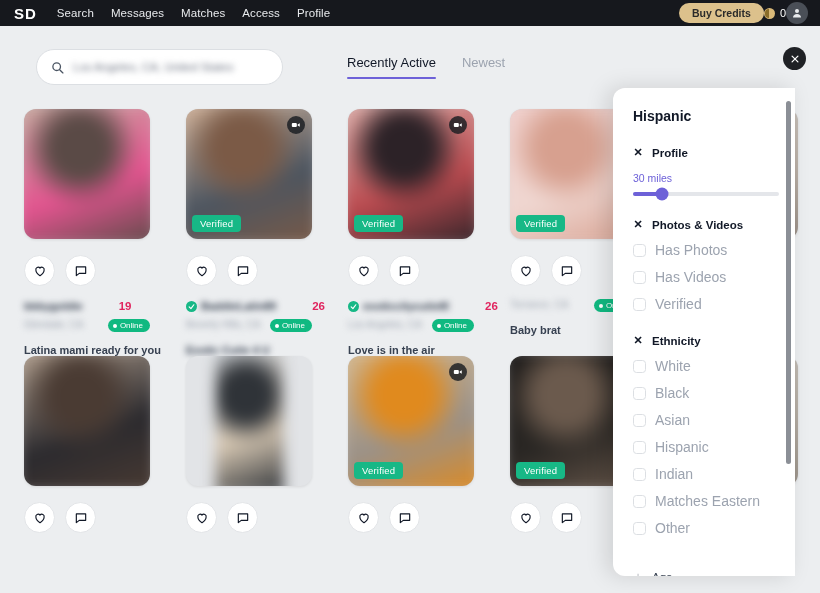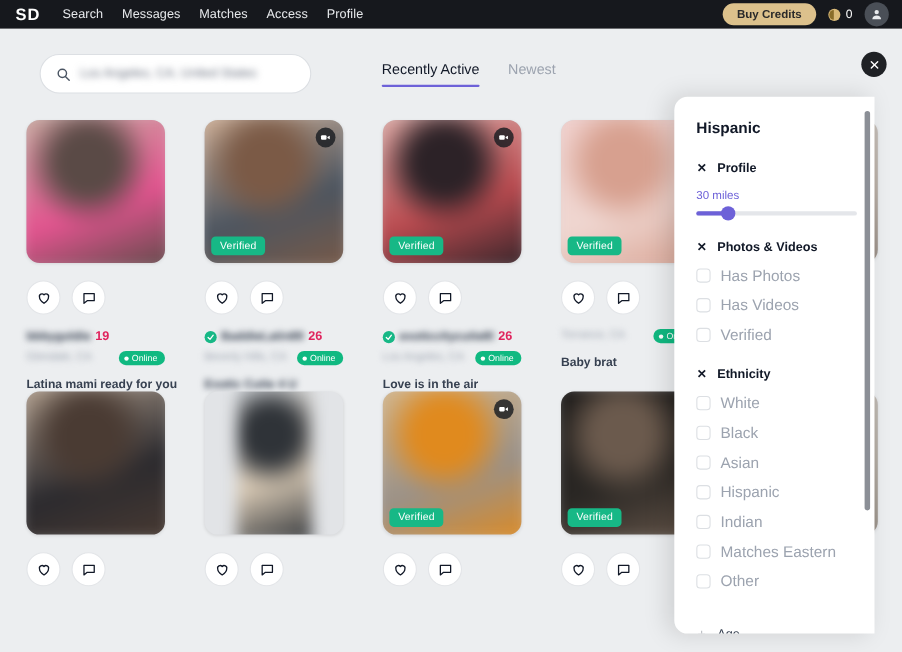--- a/index.html
+++ b/index.html
@@ -12,21 +12,21 @@
   }
 
   
   .navbar{
     height:26px; background:#16181d; display:flex; align-items:center;
     padding:0 12px 0 14px; position:relative; z-index:40;
   }
   .brand{ color:#ffffff; font-size:15px; font-weight:700; letter-spacing:1px; margin-right:20px;}
   .navlinks{ display:flex; gap:17px; align-items:center;}
   .navlink{ color:#e7e9ec; font-size:11.5px; letter-spacing:.1px; cursor:pointer;}
-  .nav-right{ margin-left:auto; display:flex; align-items:center; gap:11px;}
+  .nav-right{ margin-left:auto; display:flex; align-items:center; }
   .buy-credits{
     background:#dcc18c; color:#2a2a2a; font-size:10.5px; font-weight:600;
     border-radius:11px; padding:4px 13px; cursor:pointer; border:none;
     font-family:inherit;
   }
   .credits{ display:flex; align-items:center; gap:5px; color:#fff; font-size:11px;}
   .coin{ width:11px;height:11px;border-radius:50%;background:#d9b978;
         display:inline-block; position:relative;}
   .coin::after{content:"";position:absolute;left:1px;top:1px;width:4px;height:9px;
         background:#8a6d2a;border-radius:9px 0 0 9px;}
@@ -80,21 +80,21 @@
   .act{
     width:31px;height:31px;border-radius:50%;border:1px solid #e3e5e8;background:#fff;
     display:flex;align-items:center;justify-content:center;cursor:pointer;
   }
   .meta{ margin-top:13px; }
   .nameline{ display:flex; align-items:center; gap:4px; height:14px;}
   .vcheck{ width:11px;height:11px;border-radius:50%;background:#17b886;
     display:flex;align-items:center;justify-content:center;flex:0 0 auto;}
   .uname{ font-size:11px;color:#374151;font-weight:600;filter:blur(3px);user-select:none;
           white-space:nowrap; overflow:hidden; max-width:86px;}
-  .age{ font-size:11.5px;color:#e0245e;font-weight:700;}
+  .age{ font-size:11.5px;color:#e0245e;font-weight:700;margin-left:32px;}
   .locline{ display:flex;align-items:flex-start;margin-top:6px;height:13px; width:126px;}
   .loc{ font-size:10px;color:#9ca3af;filter:blur(3px);user-select:none;white-space:nowrap;}
   .online{
     margin-left:auto;background:#10b981;color:#fff;font-size:8px;border-radius:9px;
     padding:2px 7px 2px 5px; display:flex;align-items:center;gap:3px; white-space:nowrap;
   }
   .online .dot{width:4px;height:4px;border-radius:50%;background:#fff;display:inline-block;}
   .tagline{ font-size:11px;color:#374151;margin-top:12px;white-space:nowrap;font-weight:bold;}
   .tagline.blur{ filter:blur(3px); user-select:none;}
 

